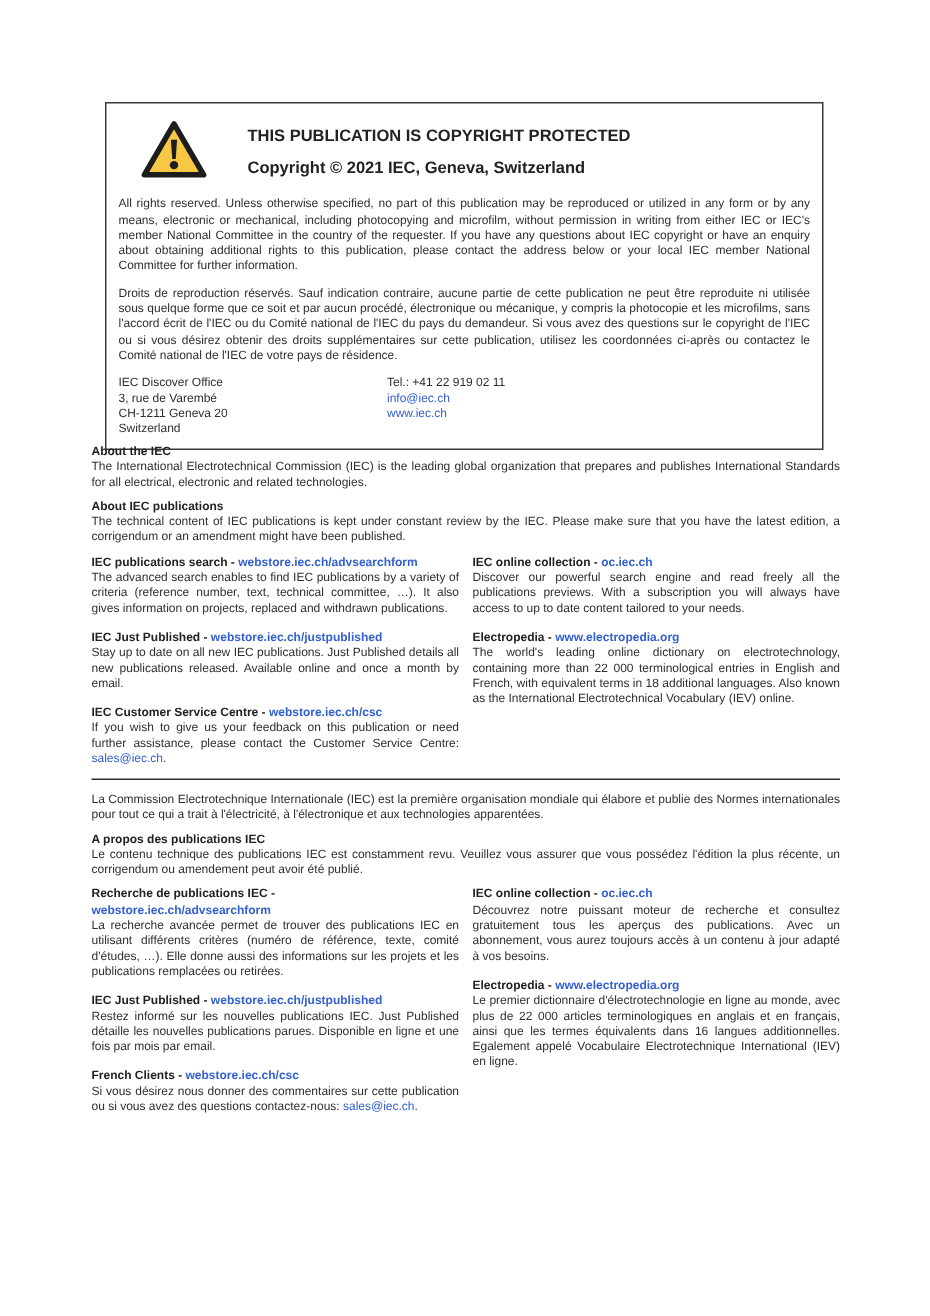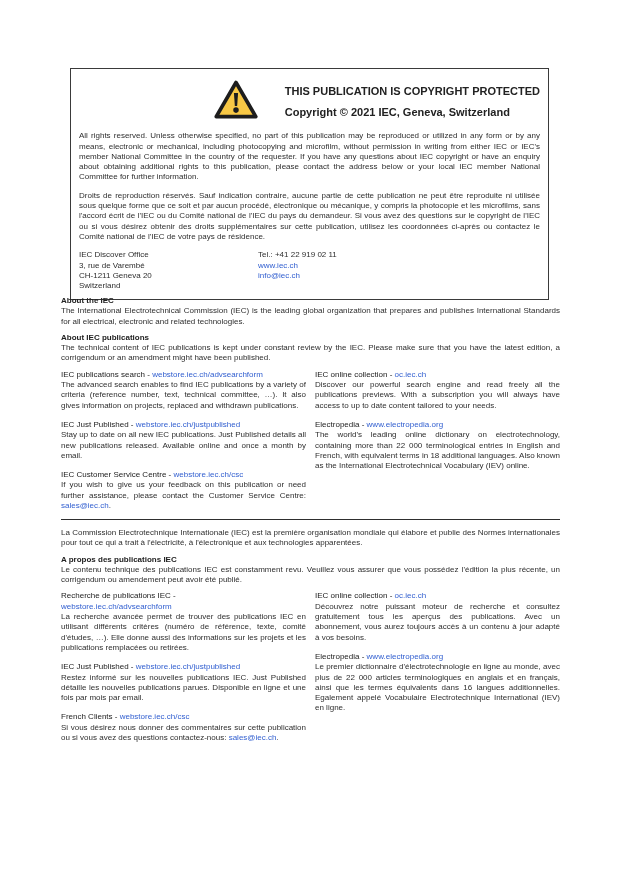--- a/index.html
+++ b/index.html
@@ -16,21 +16,21 @@
   
   .copyright-box {
     position: absolute;
     left: 70px; top: 68px;
     width: 479px;
     box-sizing: border-box;
     border: 1px solid #3a3a3a;
     padding: 10px 8px 4px 8px;
     background: #ffffff;
   }
-  .box-header { display: flex; align-items: center; margin: 0 0 7px 14px; justify-content: flex-end; }
+  .box-header { display: flex; align-items: center; margin: 0 0 7px 14px; }
   .warn-icon { flex: 0 0 auto; margin-right: 26px; }
   .box-titles { font-weight: bold; font-size: 11px; line-height: 21px; color: #222; }
   .box-para { text-align: justify; margin: 0 0 8px 0; }
   .addr-row { display: flex; margin: 2px 0 4px 0; }
   .addr-col { width: 179px; flex: 0 0 auto; }
   .contact-col { flex: 1 1 auto; }
   .addr-line { display: block; }
   
   .link { color: #3360d0; text-decoration: none; cursor: pointer; font-weight: inherit; }
   .link-block { display: block; }
@@ -40,21 +40,21 @@
   .divider {
     position: absolute; left: 61px; top: 519px; width: 499px;
     border: none; border-top: 1px solid #2e2e2e; margin: 0; height: 0;
   }
   .section-fr { top: 528px; }
   .h { font-weight: bold; color: #222; }
   .para { text-align: justify; margin: 0 0 6px 0; }
   .cols { display: flex; gap: 9px; margin-top: 3px; }
   .col { flex: 1 1 0; min-width: 0; }
   .block { margin-bottom: 9px; }
-  .block-title { font-weight: normal; color: #222; }
+  .block-title { font-weight: bold; color: #222; }
   .block-body { text-align: justify; }
 </style>
 </head>
 <body>
 
 <div class="page">
 
   <div class="copyright-box">
     <div class="box-header">
       <span class="warn-icon">
@@ -73,22 +73,22 @@
     <p class="box-para">Droits de reproduction réservés. Sauf indication contraire, aucune partie de cette publication ne peut être reproduite ni utilisée sous quelque forme que ce soit et par aucun procédé, électronique ou mécanique, y compris la photocopie et les microfilms, sans l'accord écrit de l'IEC ou du Comité national de l'IEC du pays du demandeur. Si vous avez des questions sur le copyright de l'IEC ou si vous désirez obtenir des droits supplémentaires sur cette publication, utilisez les coordonnées ci-après ou contactez le Comité national de l'IEC de votre pays de résidence.</p>
     <div class="addr-row">
       <span class="addr-col">
         <span class="addr-line">IEC Discover Office</span>
         <span class="addr-line">3, rue de Varembé</span>
         <span class="addr-line">CH-1211 Geneva 20</span>
         <span class="addr-line">Switzerland</span>
       </span>
       <span class="contact-col">
         <span class="addr-line">Tel.: +41 22 919 02 11</span>
+        <a class="link addr-line">info@iec.ch</a>
         <a class="link addr-line">www.iec.ch</a>
-        <a class="link addr-line">info@iec.ch</a>
       </span>
     </div>
   </div>
 
   <div class="section section-en">
     <div class="h">About the IEC</div>
     <p class="para">The International Electrotechnical Commission (IEC) is the leading global organization that prepares and publishes International Standards for all electrical, electronic and related technologies.</p>
     <div class="h">About IEC publications</div>
     <p class="para">The technical content of IEC publications is kept under constant review by the IEC. Please make sure that you have the latest edition, a corrigendum or an amendment might have been published.</p>
     <div class="cols">

